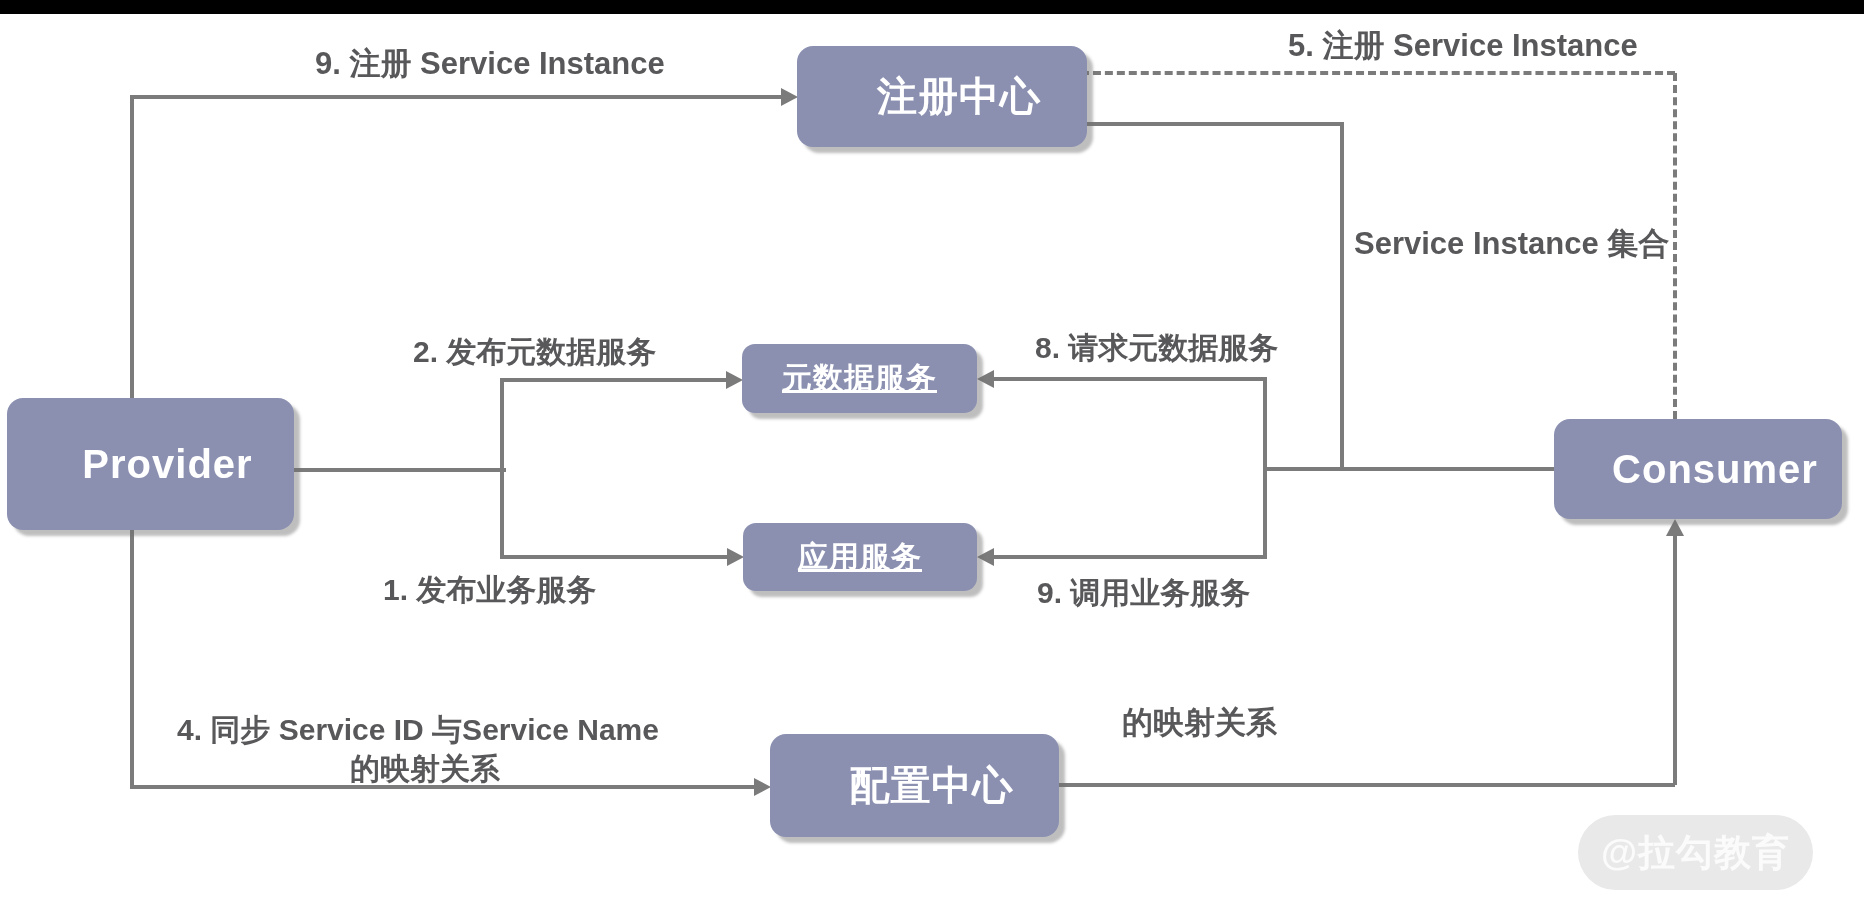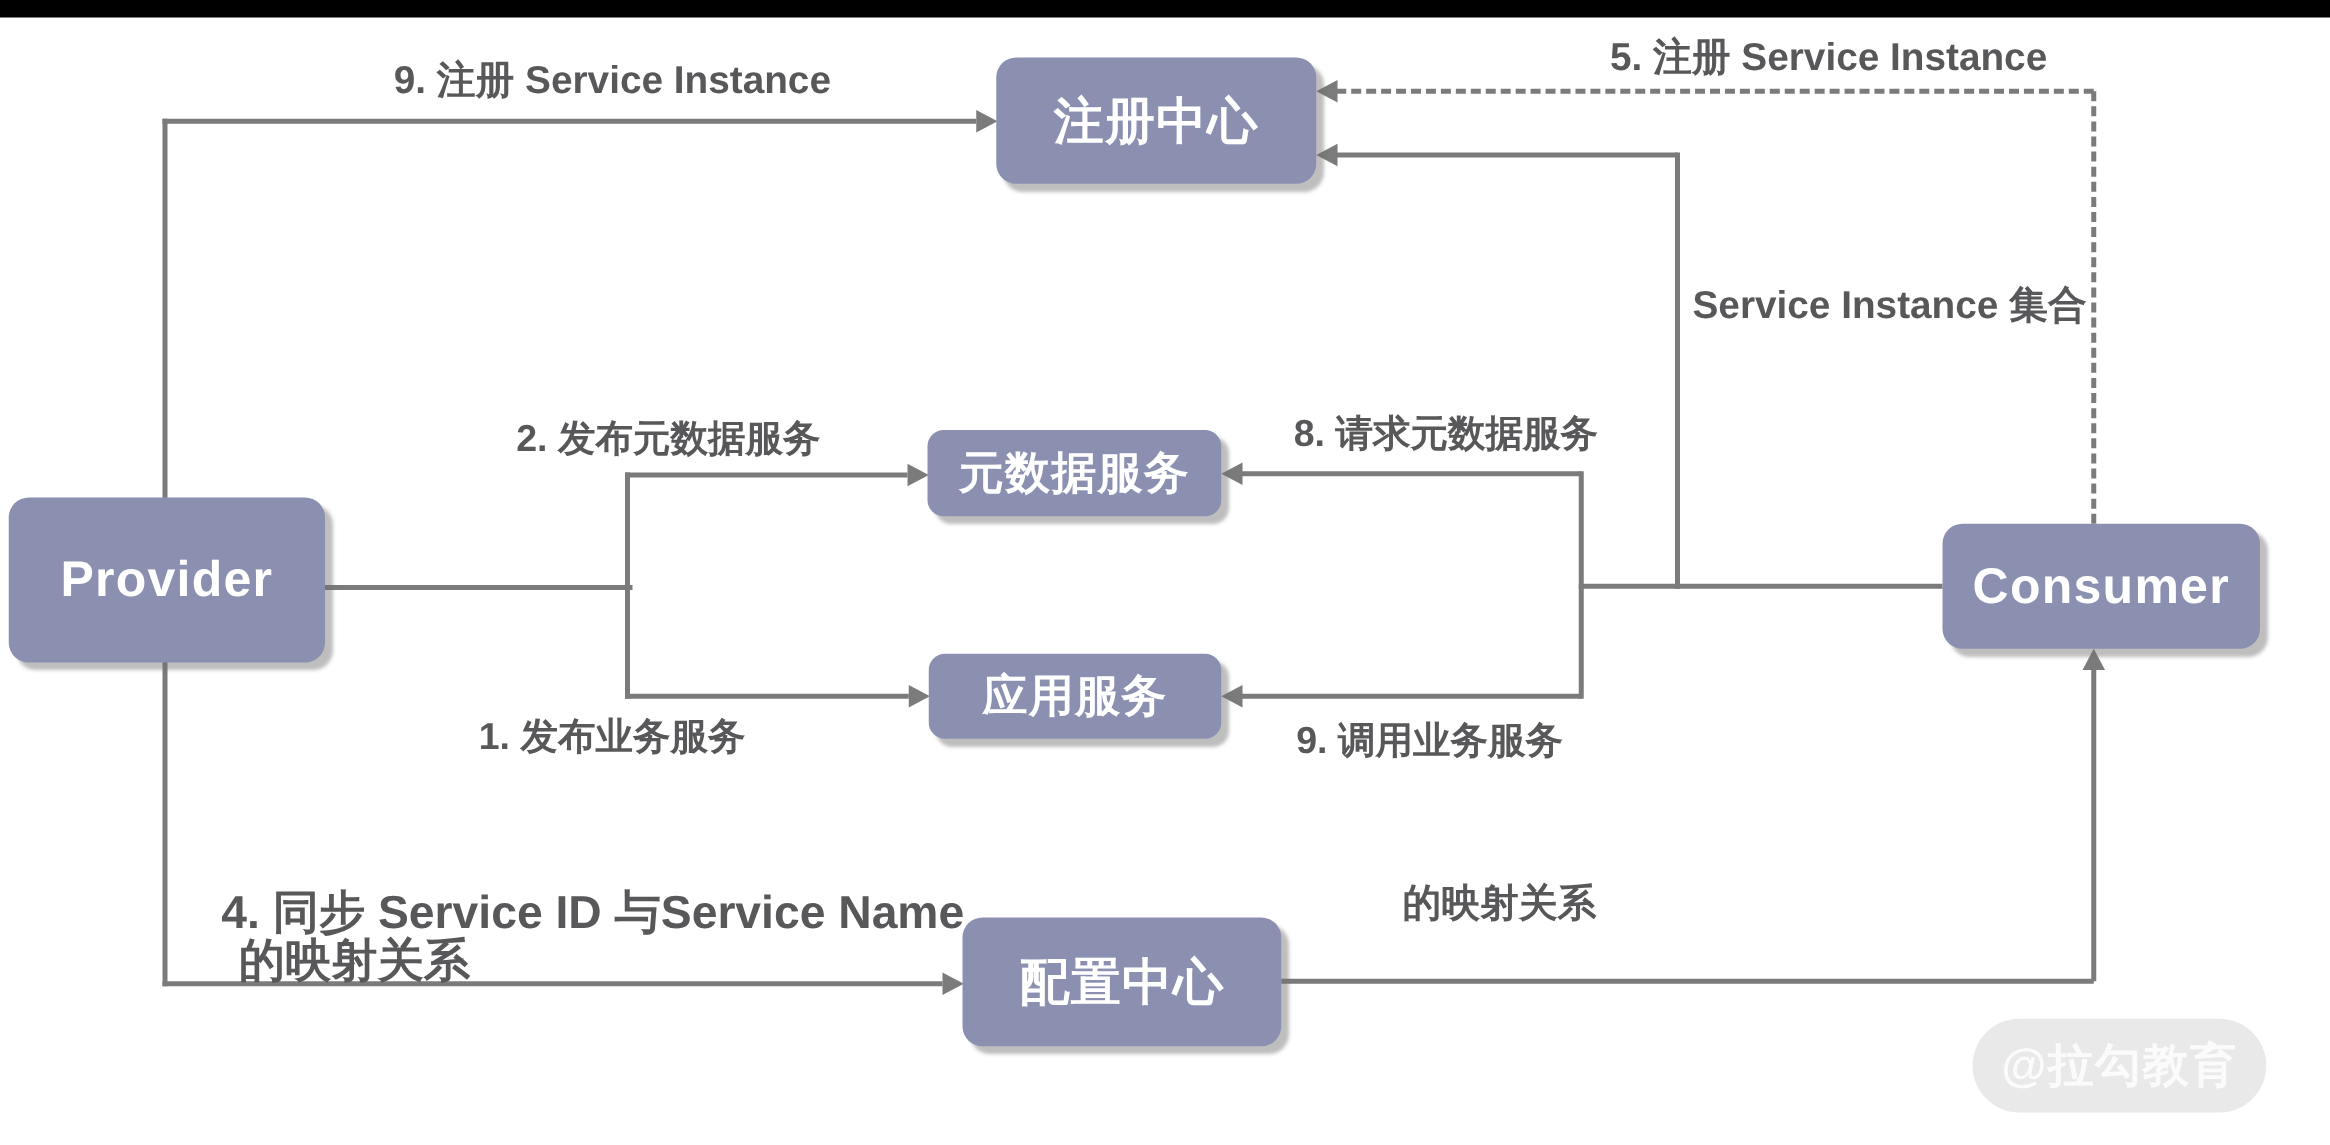--- a/index.html
+++ b/index.html
@@ -9,22 +9,22 @@
     overflow:hidden;
   }
   .topbar{position:absolute;left:0;top:0;width:1864px;height:14px;background:#000000;}
   
   .node{
     position:absolute;display:flex;align-items:center;justify-content:center;
     background:#8b90b1;color:#ffffff;font-weight:700;
     border-radius:16px;box-shadow:6px 6px 3px rgba(110,110,110,0.45);
     letter-spacing:1px;
   }
-  .node.big{font-size:40px;}
-  .node.small{font-size:36px;border-radius:13px;}
+  .node.big{font-size:40px;padding-left:34px;}
+  .node.small{font-size:30px;border-radius:13px;text-decoration:underline;}
   
   .hline{position:absolute;height:4px;background:#7b7b7b;}
   .vline{position:absolute;width:4px;background:#7b7b7b;}
   .hdash{position:absolute;height:0;border-top:4px dashed #7b7b7b;}
   .vdash{position:absolute;width:0;border-left:4px dashed #7b7b7b;}
   
   .arrow{position:absolute;width:0;height:0;border-style:solid;border-color:transparent;}
   .arrow.right{border-width:9px 0 9px 17px;border-left-color:#7b7b7b;}
   .arrow.left{border-width:9px 17px 9px 0;border-right-color:#7b7b7b;}
   .arrow.up{border-width:0 9px 17px 9px;border-bottom-color:#7b7b7b;}
@@ -82,21 +82,21 @@
 
 <div class="elabel" style="left:315px;top:44px;font-size:31px;">9. 注册 Service Instance</div>
 <div class="elabel" style="left:1288px;top:26px;font-size:31px;">5. 注册 Service Instance</div>
 <div class="elabel" style="left:1354px;top:224px;font-size:31px;">
   <div>Service Instance 集合</div>
 </div>
 <div class="elabel" style="left:365px;top:332px;margin-left:48px;">2. 发布元数据服务</div>
 <div class="elabel" style="left:1035px;top:328px;">8. 请求元数据服务</div>
 <div class="elabel" style="left:383px;top:570px;">1. 发布业务服务</div>
 <div class="elabel" style="left:1037px;top:573px;">9. 调用业务服务</div>
-<div class="elabel" style="left:177px;top:710px;font-size:37px;">
+<div class="elabel" style="left:177px;top:710px;font-size:30px;text-align:center;">
   <div>4. 同步 Service ID 与Service Name</div>
   <div class="indent">的映射关系</div>
 </div>
 <div class="elabel" style="left:1108px;top:703px;font-size:31px;">
   <div class="indent">的映射关系</div>
 </div>
 
 <div class="node big" style="left:797px;top:46px;width:256px;height:101px;">注册中心</div>
 
 <div class="node small" style="left:742px;top:344px;width:235px;height:69px;">元数据服务</div>

